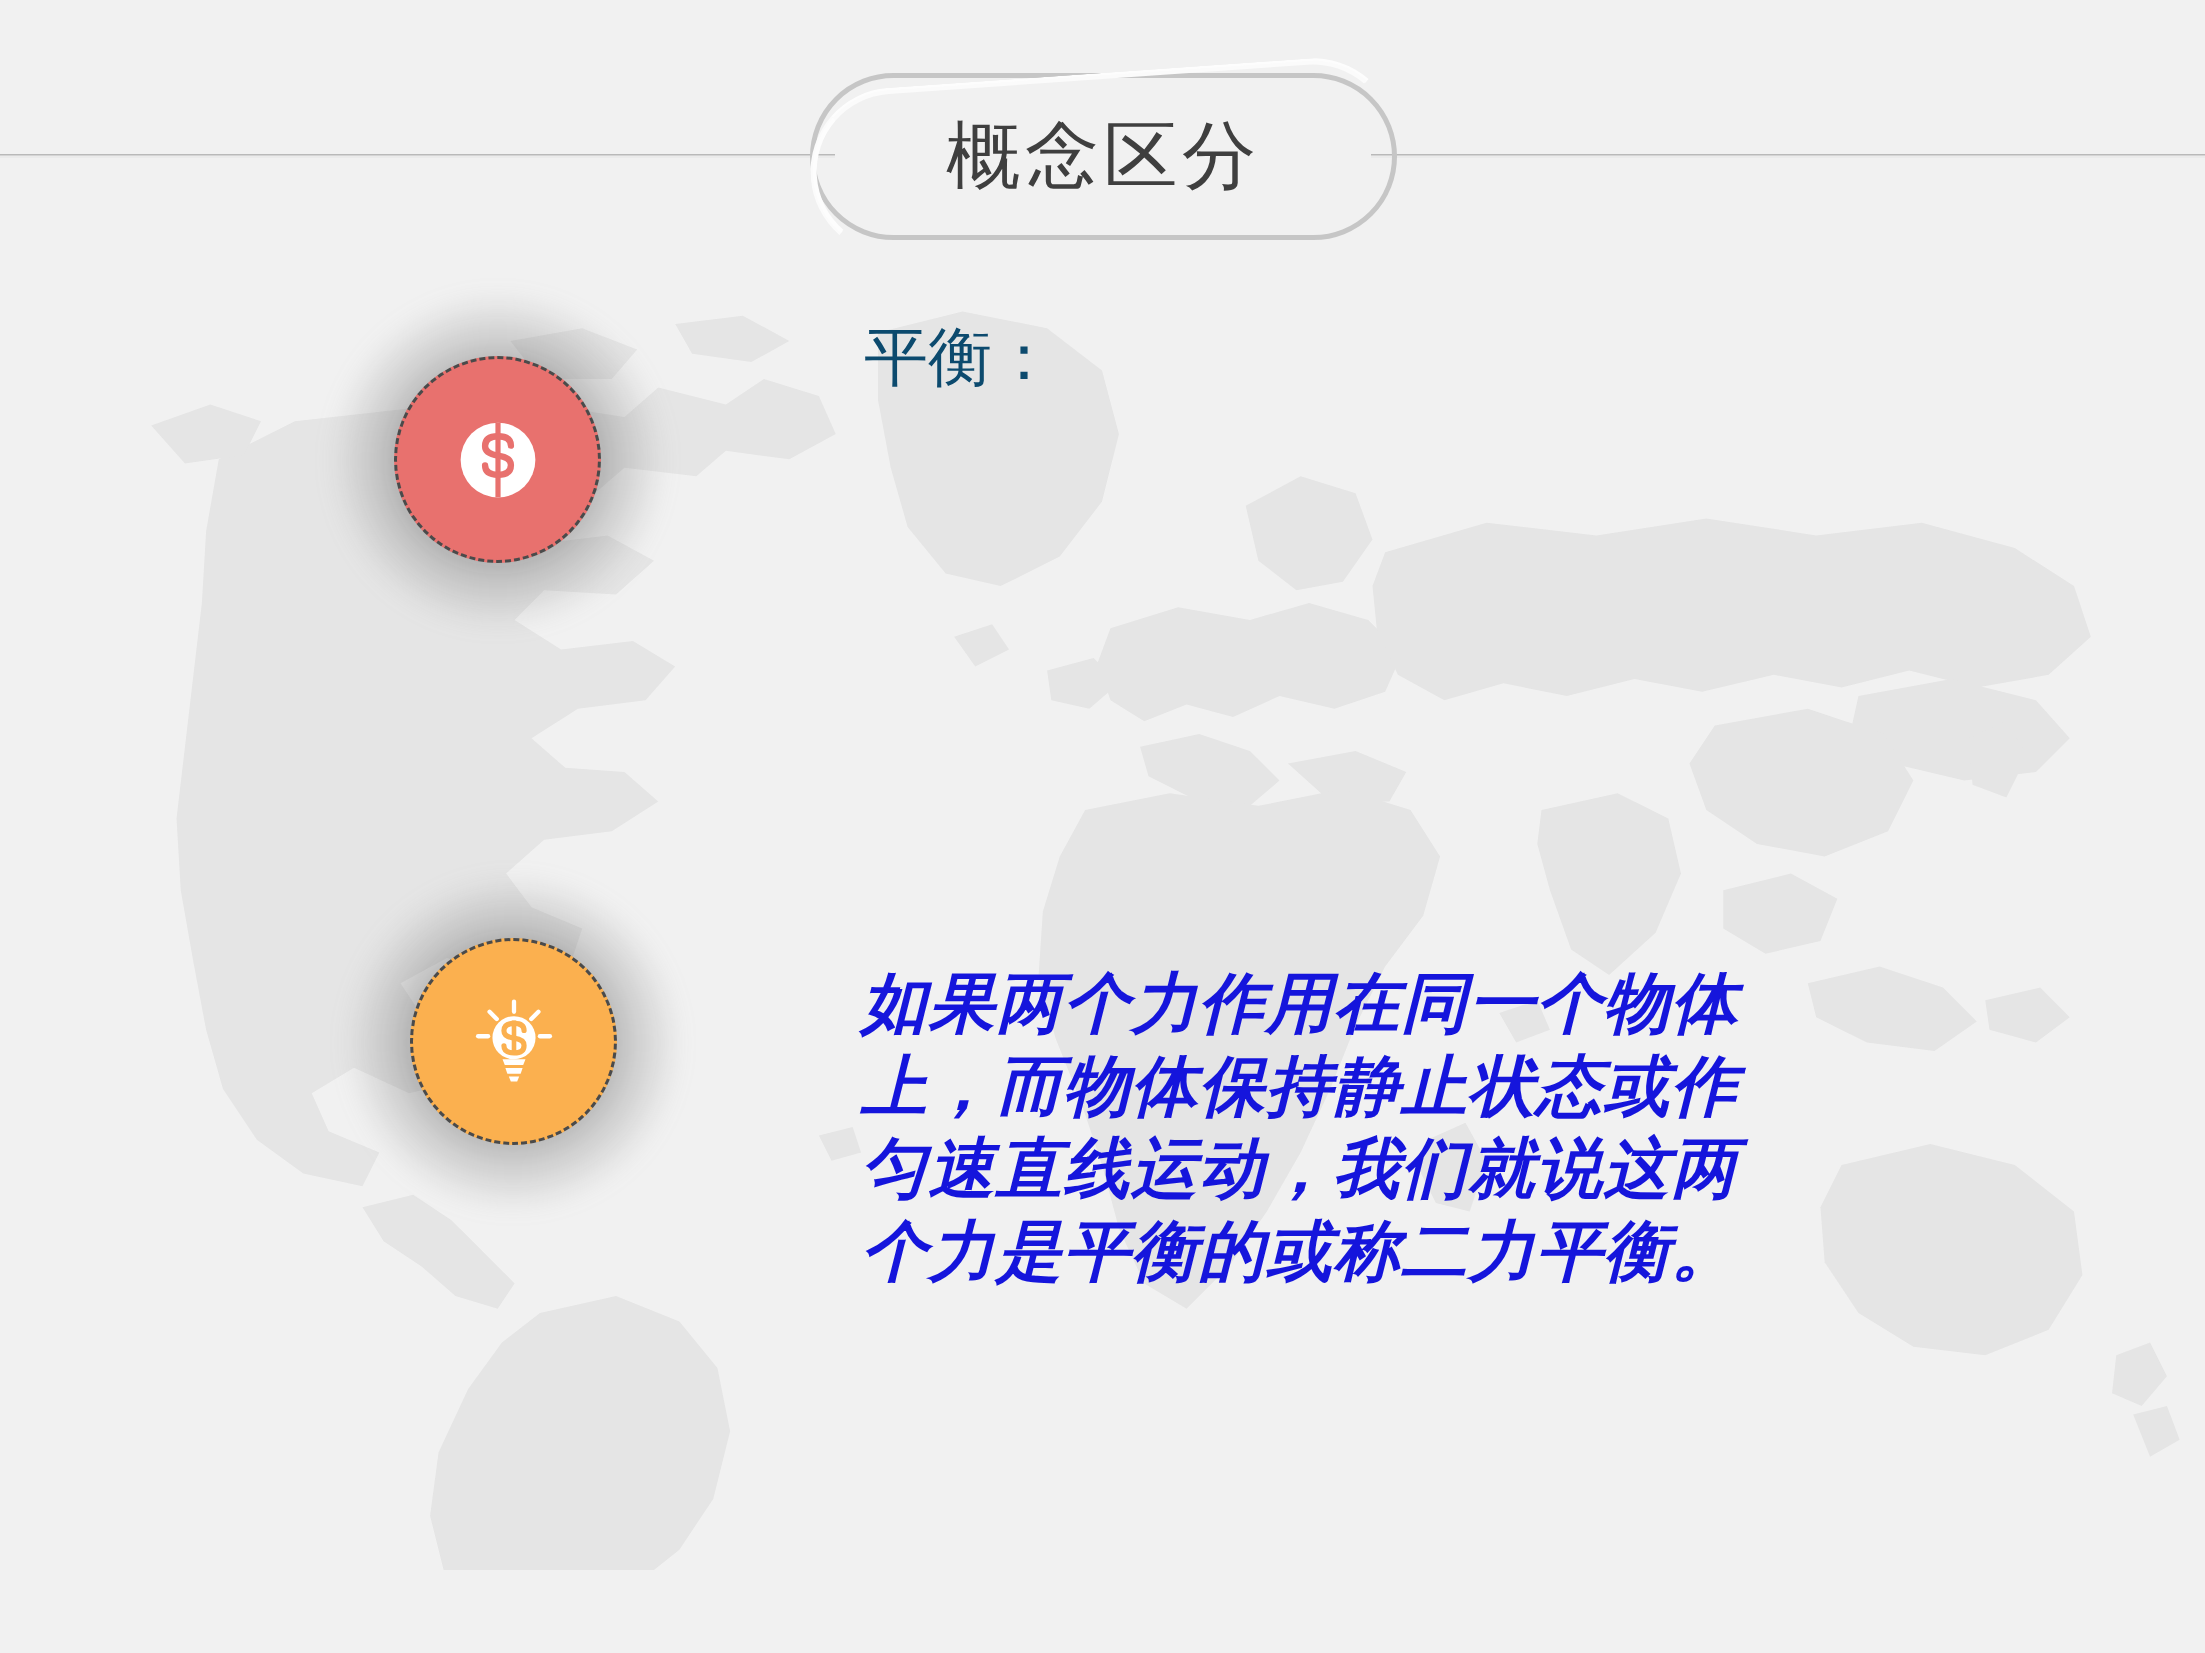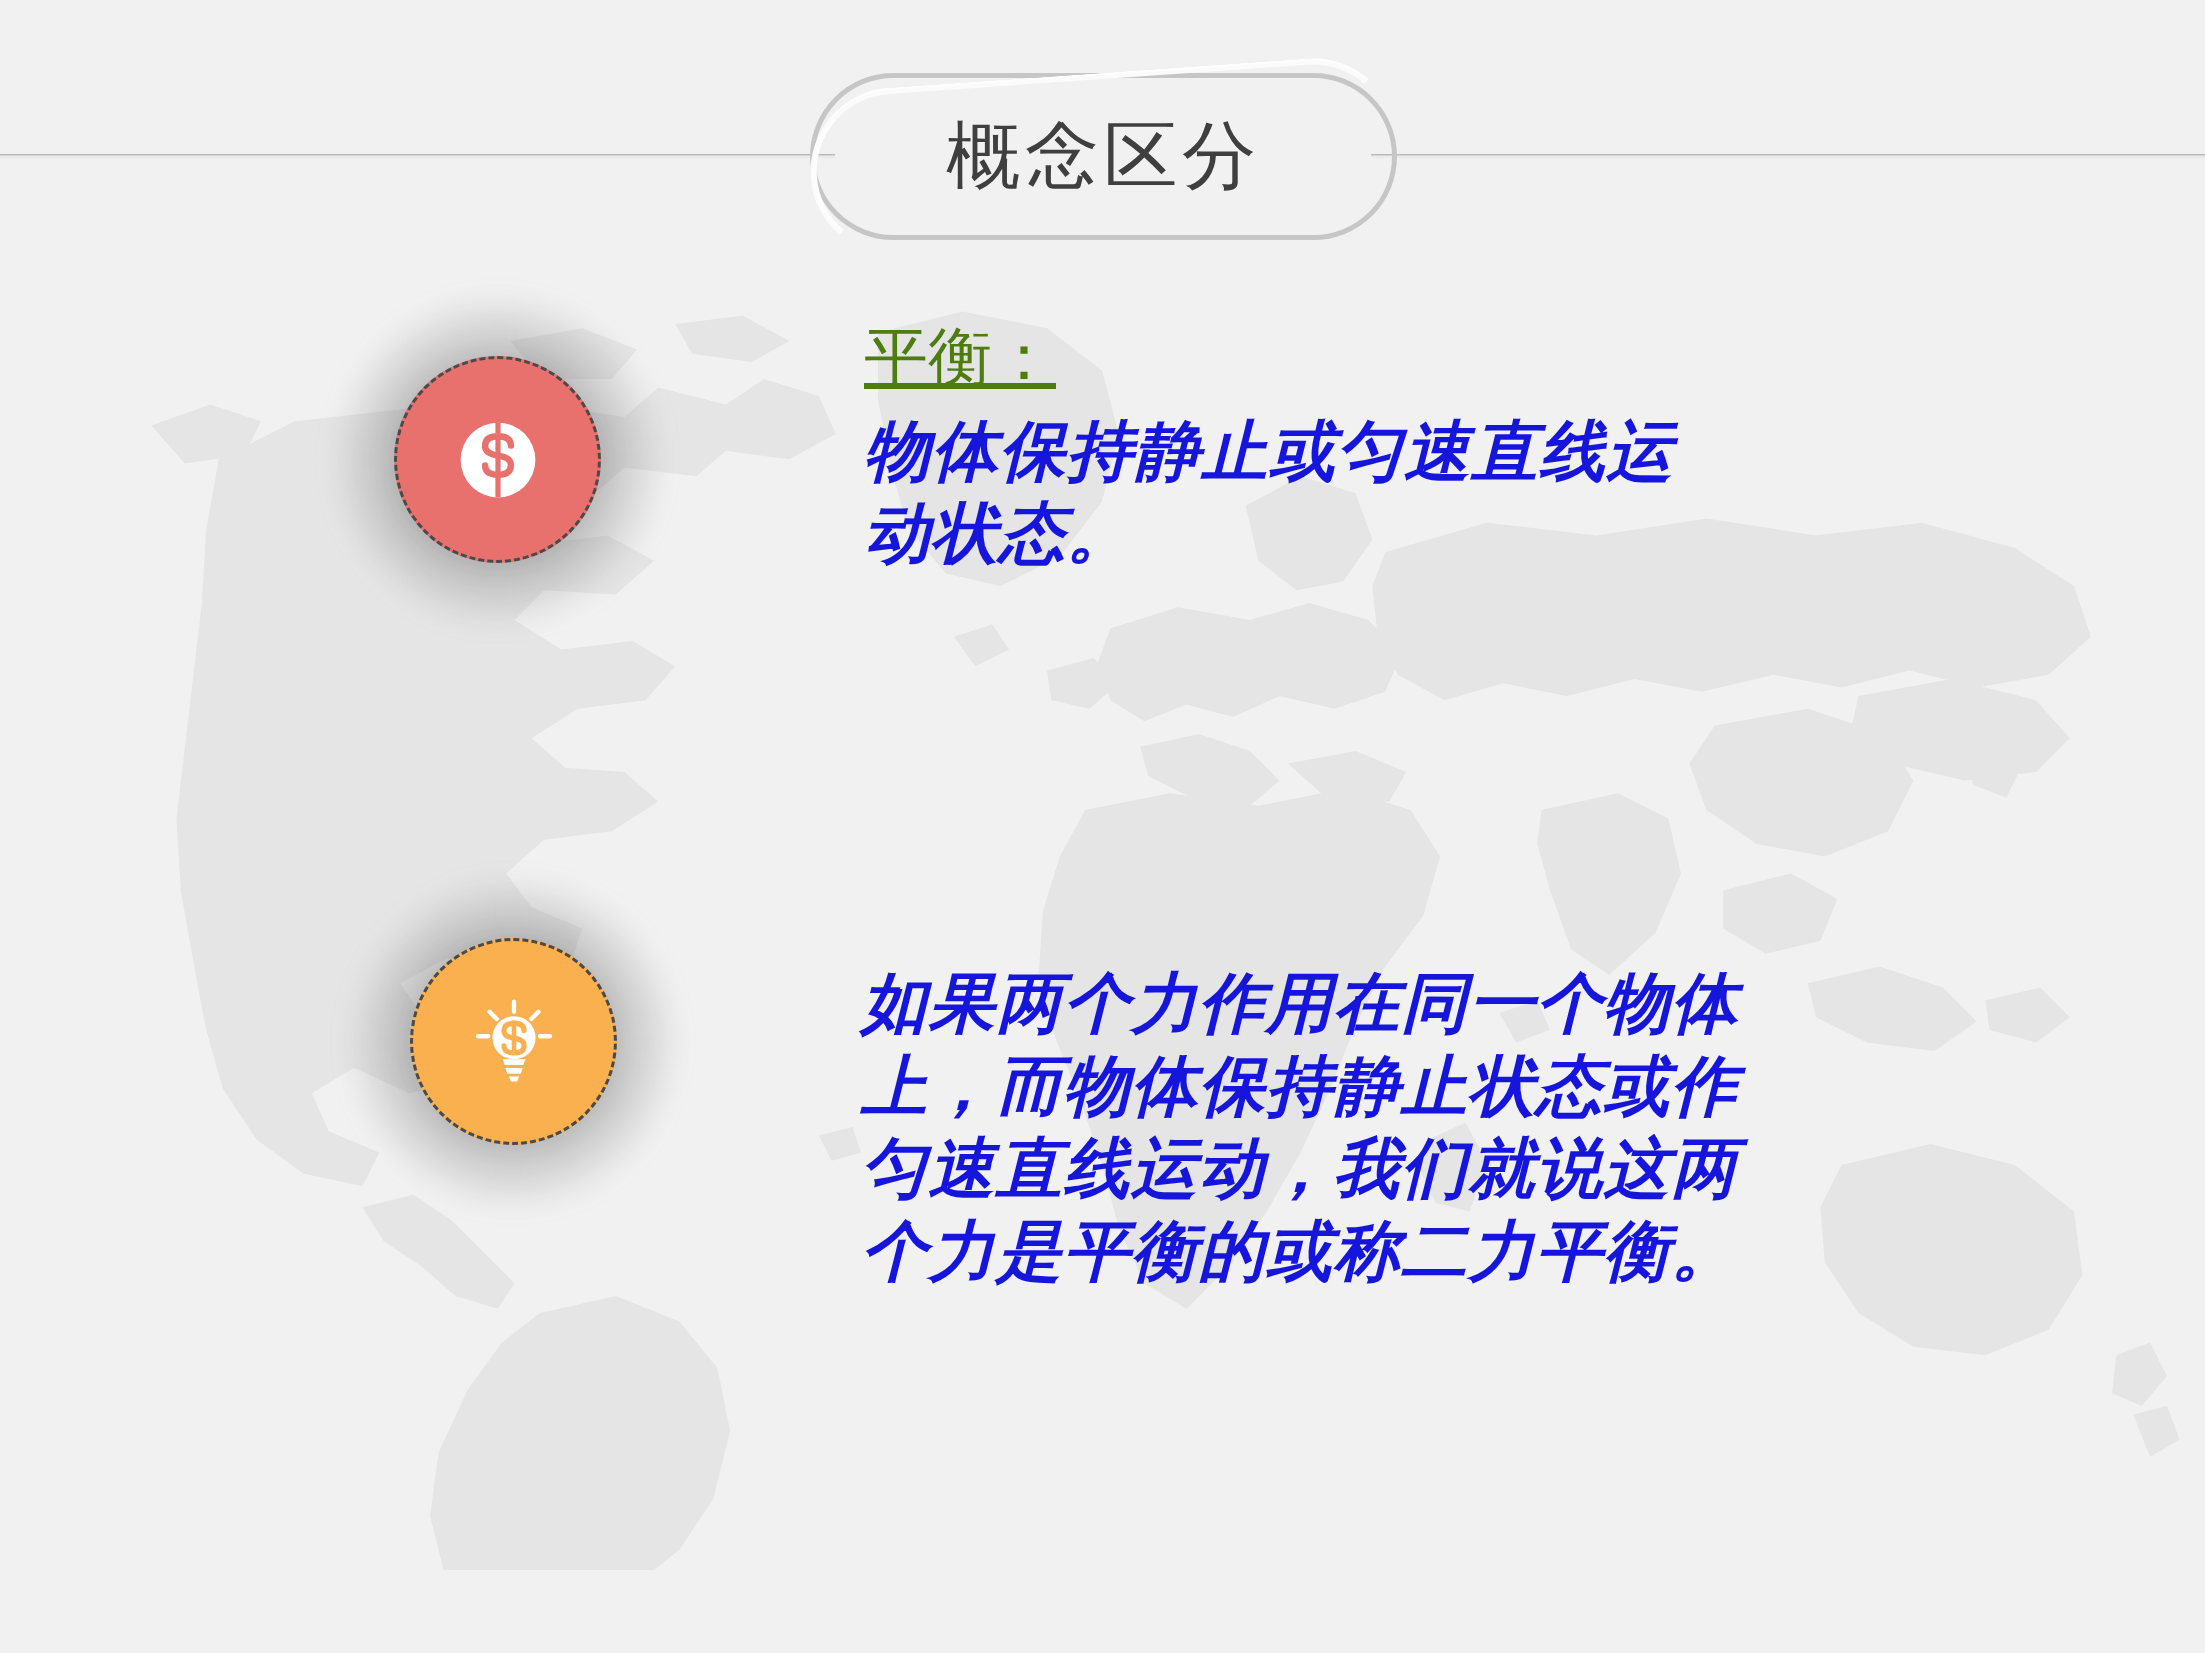--- a/index.html
+++ b/index.html
@@ -106,21 +106,21 @@
   .badge svg{display:block;}
 
   
   .block{position:absolute;z-index:5;}
   .heading{
     font-family:"Liberation Serif","DejaVu Serif",serif;
     font-size:64px;
     line-height:1.12;
     white-space:nowrap;
   }
-  .heading.red   {color:#4d7c0f;text-decoration:underline;}
+  .heading.red   {color:#0c4a6e;}
   .heading.orange{color:#fbb04f;}
   .body-text{
     color:#1515dc;
     font-family:"Liberation Serif","DejaVu Serif",serif;
     font-weight:700;
     font-style:italic;
     font-size:66px;
     line-height:1.25;
     letter-spacing:1.5px;
   }
@@ -241,21 +241,20 @@
         <g fill="#fbb04f">
           <rect x="30.4" y="17" width="3.2" height="24"></rect>
         </g>
         <path d="M39 24 q0-5-7-5 t-7 5.2 q0 4.2 7 5.1 q7 .9 7 5.1 q0 5.2-7 5.2 t-7-5" fill="none" stroke="#fbb04f" stroke-width="3.6" stroke-linecap="round"></path>
       </svg>
     </span>
   </div>
 
   <div id="block-balance" class="block">
     <div class="heading red">平衡：</div>
-    <div class="body-text">物体保持静止或匀速直线运动状态。</div>
   </div>
 
 
   <div id="block-two-force" class="block">
     <div class="body-text">如果两个力作用在同一个物体上，而物体保持静止状态或作匀速直线运动，我们就说这两个力是平衡的或称二力平衡。</div>
   </div>
 
 </div>
 
 

